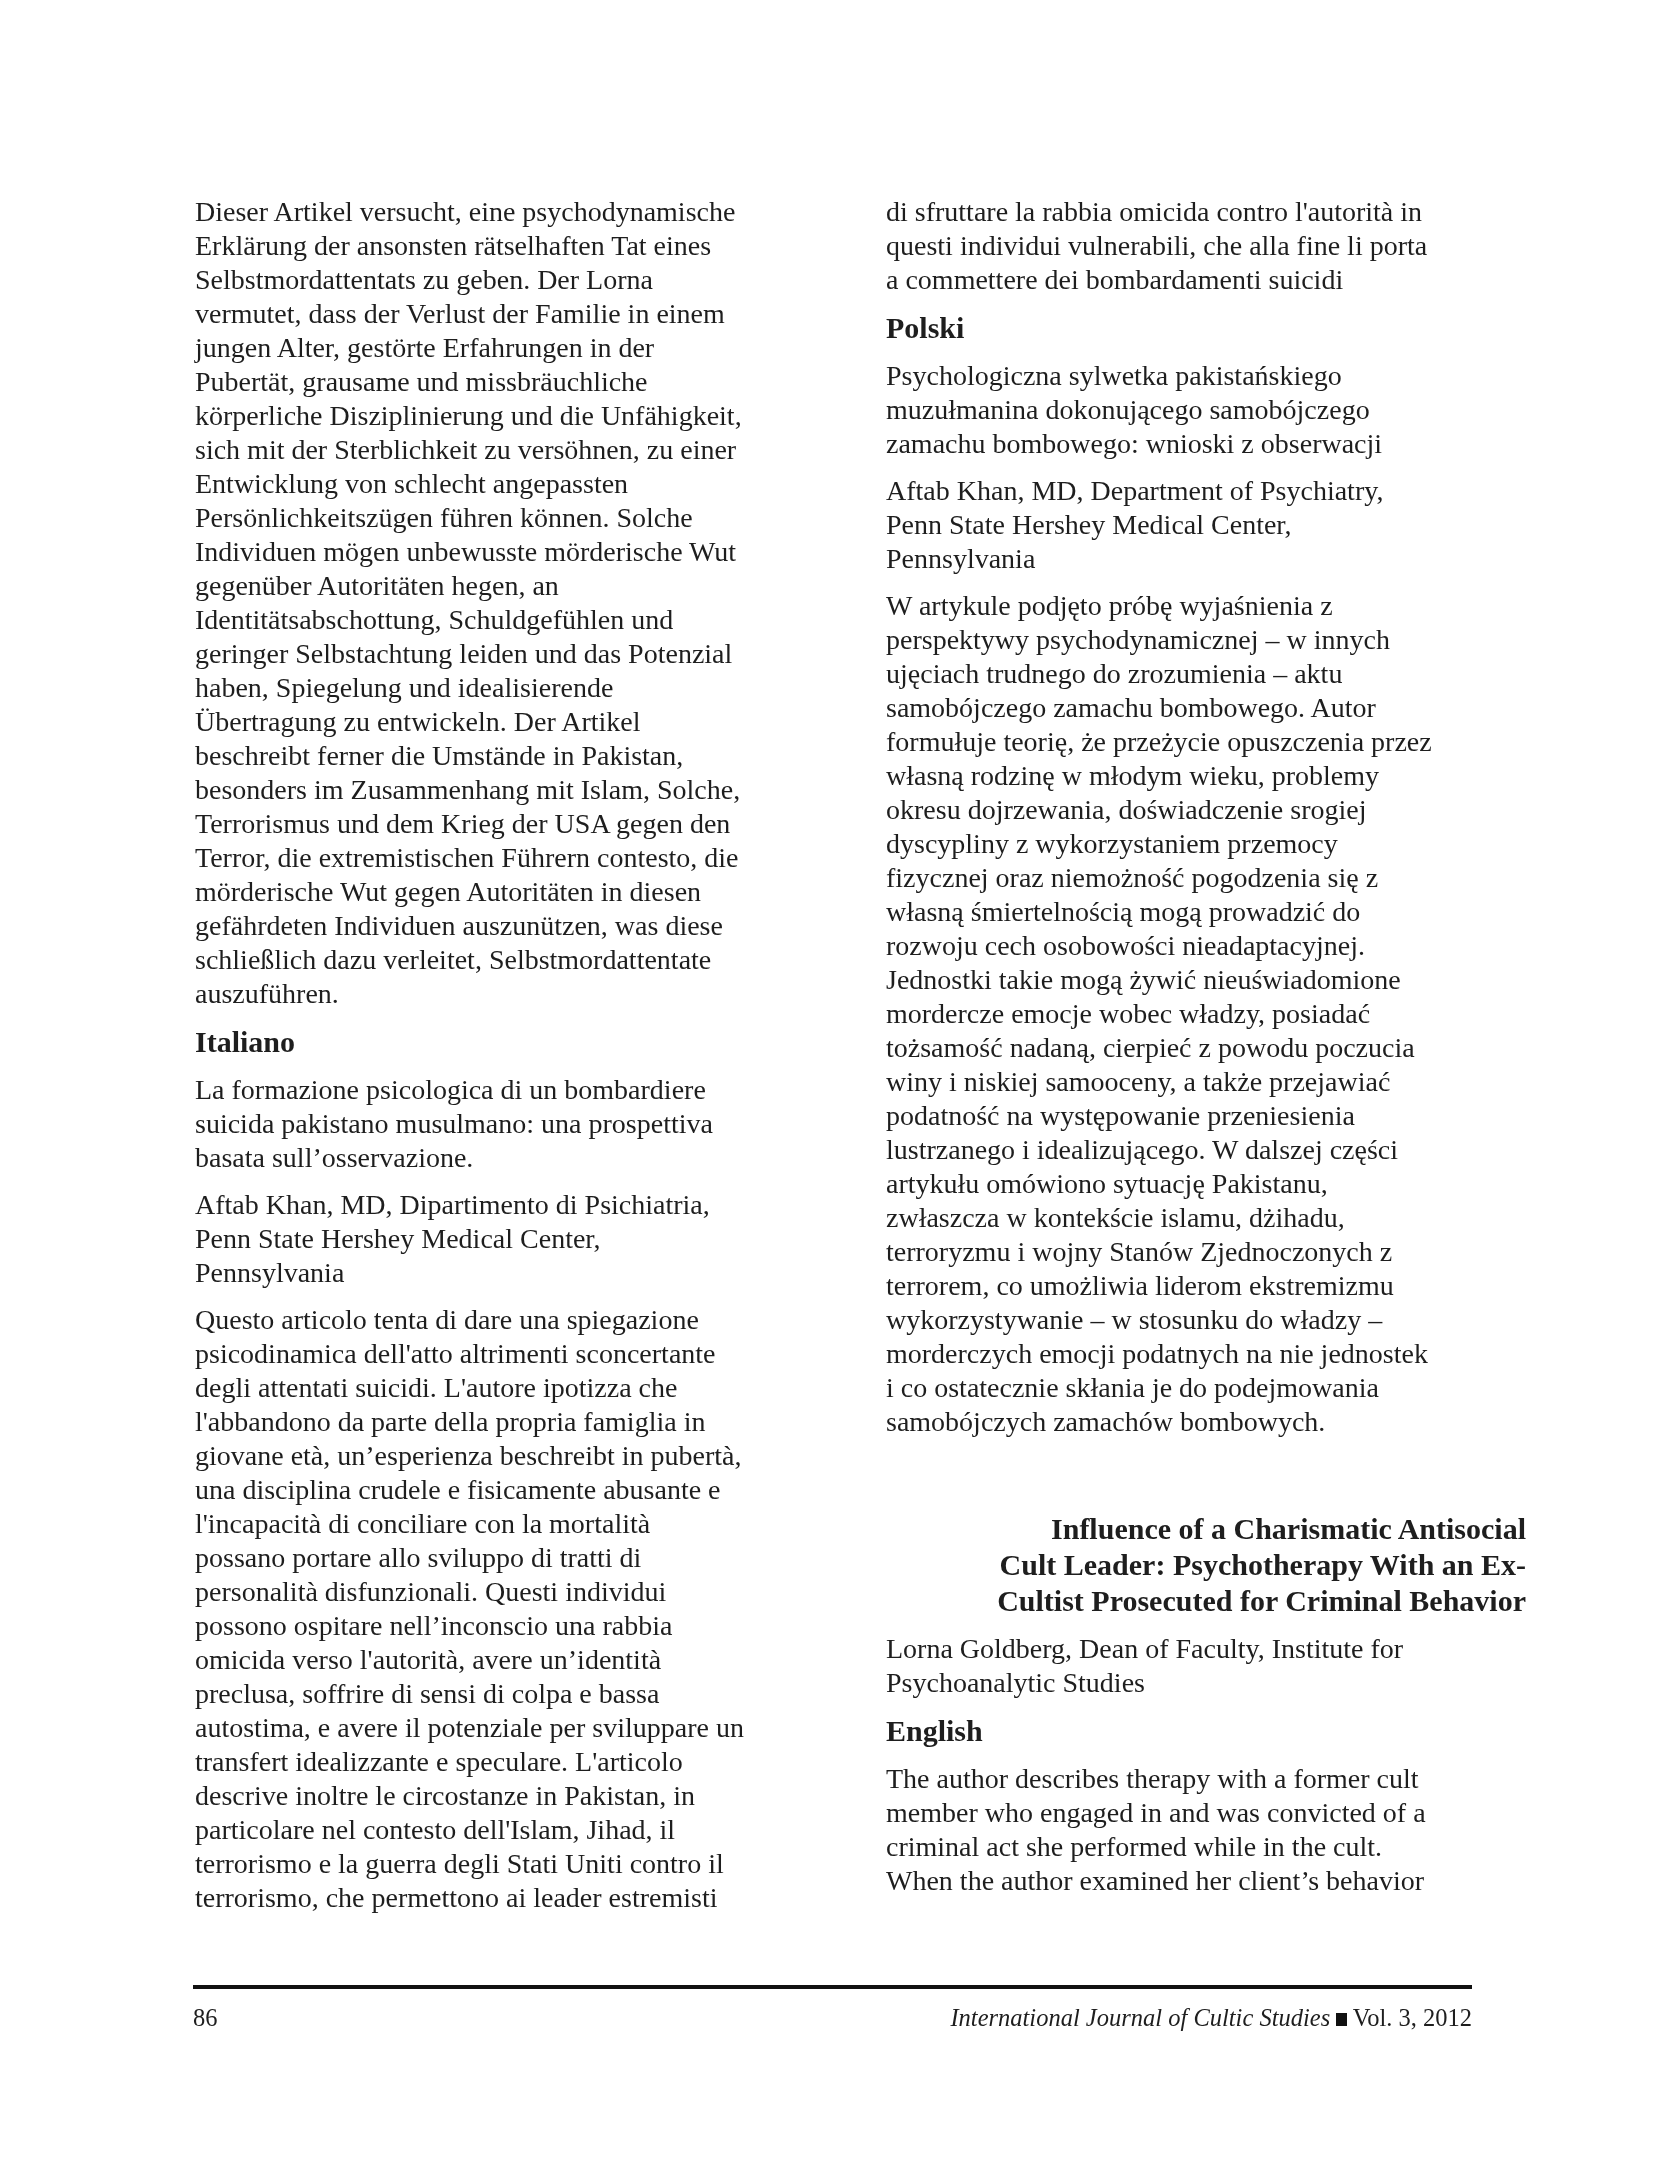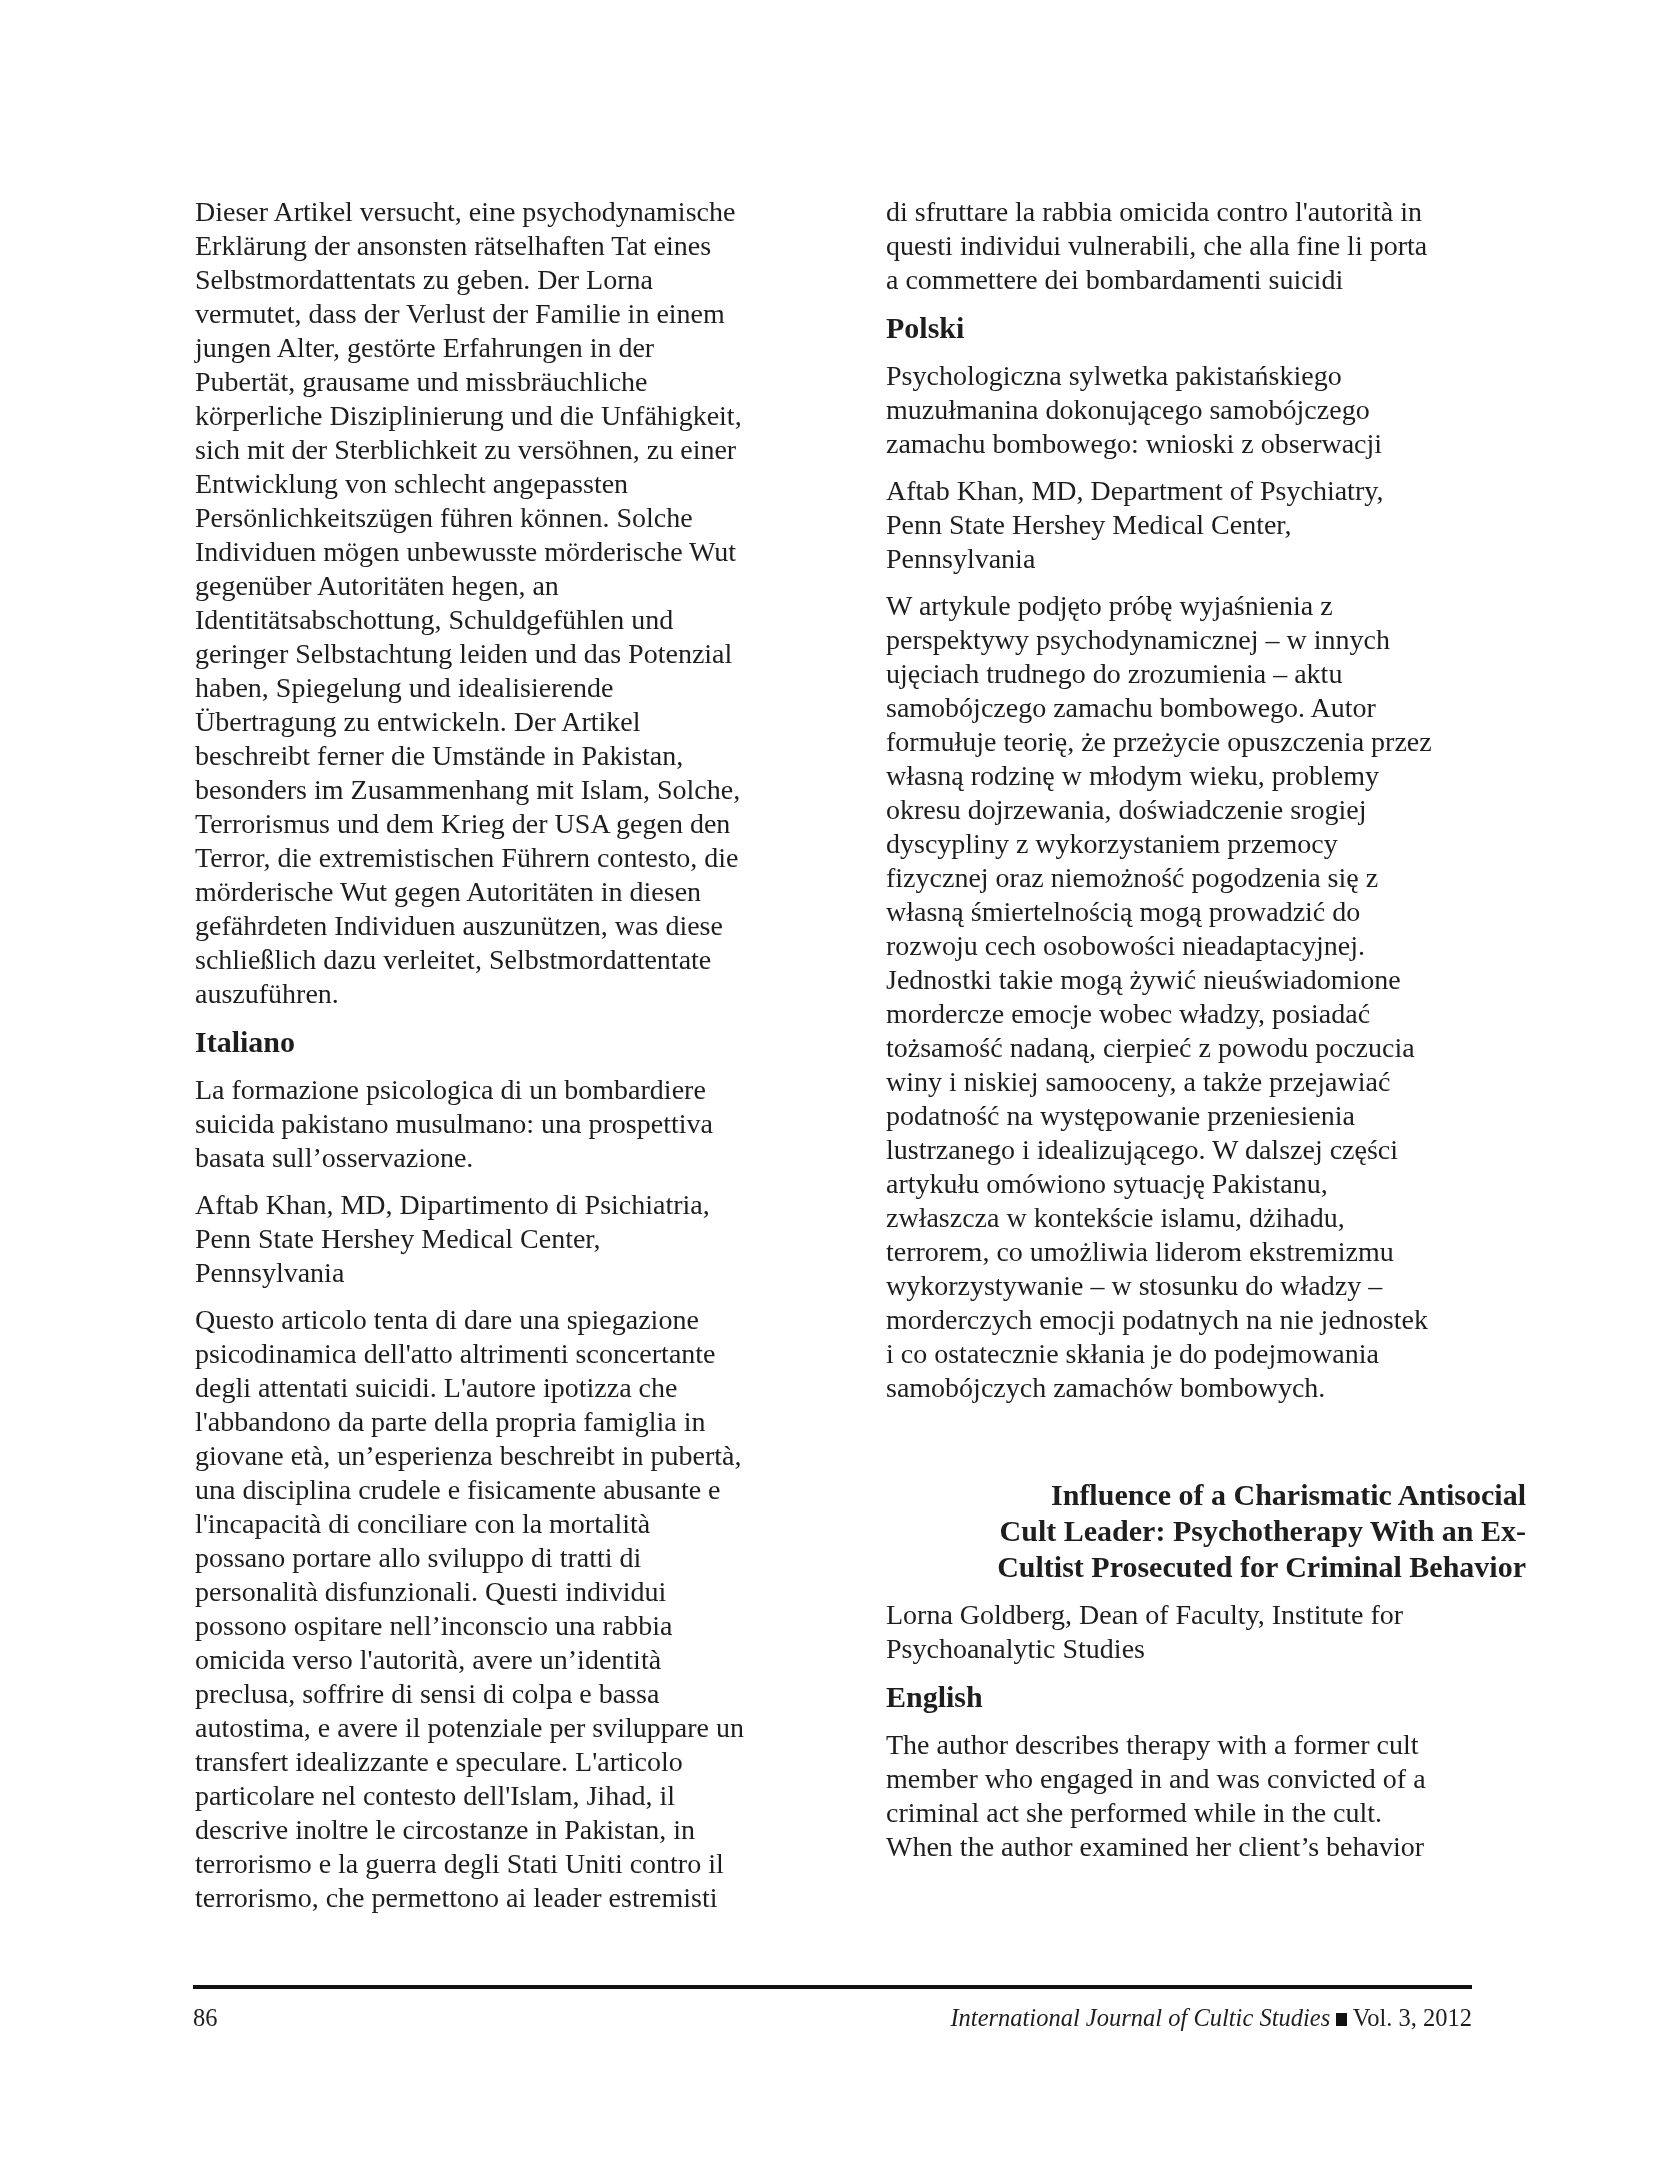--- a/index.html
+++ b/index.html
@@ -70,22 +70,22 @@
       <span class="ln">giovane età, un’esperienza beschreibt in pubertà,</span>
       <span class="ln">una disciplina crudele e fisicamente abusante e</span>
       <span class="ln">l'incapacità di conciliare con la mortalità</span>
       <span class="ln">possano portare allo sviluppo di tratti di</span>
       <span class="ln">personalità disfunzionali. Questi individui</span>
       <span class="ln">possono ospitare nell’inconscio una rabbia</span>
       <span class="ln">omicida verso l'autorità, avere un’identità</span>
       <span class="ln">preclusa, soffrire di sensi di colpa e bassa</span>
       <span class="ln">autostima, e avere il potenziale per sviluppare un</span>
       <span class="ln">transfert idealizzante e speculare. L'articolo</span>
+      <span class="ln">descrive inoltre le circostanze in Pakistan, in</span>
       <span class="ln">particolare nel contesto dell'Islam, Jihad, il</span>
-      <span class="ln">descrive inoltre le circostanze in Pakistan, in</span>
       <span class="ln">terrorismo e la guerra degli Stati Uniti contro il</span>
       <span class="ln">terrorismo, che permettono ai leader estremisti</span>
     </p>
 </div>
 
 <div class="col col-right">
   <p class="para">
       <span class="ln">di sfruttare la rabbia omicida contro l'autorità in</span>
       <span class="ln">questi individui vulnerabili, che alla fine li porta</span>
       <span class="ln">a commettere dei bombardamenti suicidi</span>
@@ -115,20 +115,21 @@
       <span class="ln">własną śmiertelnością mogą prowadzić do</span>
       <span class="ln">rozwoju cech osobowości nieadaptacyjnej.</span>
       <span class="ln">Jednostki takie mogą żywić nieuświadomione</span>
       <span class="ln">mordercze emocje wobec władzy, posiadać</span>
       <span class="ln">tożsamość nadaną, cierpieć z powodu poczucia</span>
       <span class="ln">winy i niskiej samooceny, a także przejawiać</span>
       <span class="ln">podatność na występowanie przeniesienia</span>
       <span class="ln">lustrzanego i idealizującego. W dalszej części</span>
       <span class="ln">artykułu omówiono sytuację Pakistanu,</span>
       <span class="ln">zwłaszcza w kontekście islamu, dżihadu,</span>
+      <span class="ln">terroryzmu i wojny Stanów Zjednoczonych z</span>
       <span class="ln">terrorem, co umożliwia liderom ekstremizmu</span>
       <span class="ln">wykorzystywanie – w stosunku do władzy –</span>
       <span class="ln">morderczych emocji podatnych na nie jednostek</span>
       <span class="ln">i co ostatecznie skłania je do podejmowania</span>
       <span class="ln">samobójczych zamachów bombowych.</span>
     </p>
 
   <h1 class="article-title">
       <span class="ln">Influence of a Charismatic Antisocial</span>
       <span class="ln">Cult Leader: Psychotherapy With an Ex-</span>

